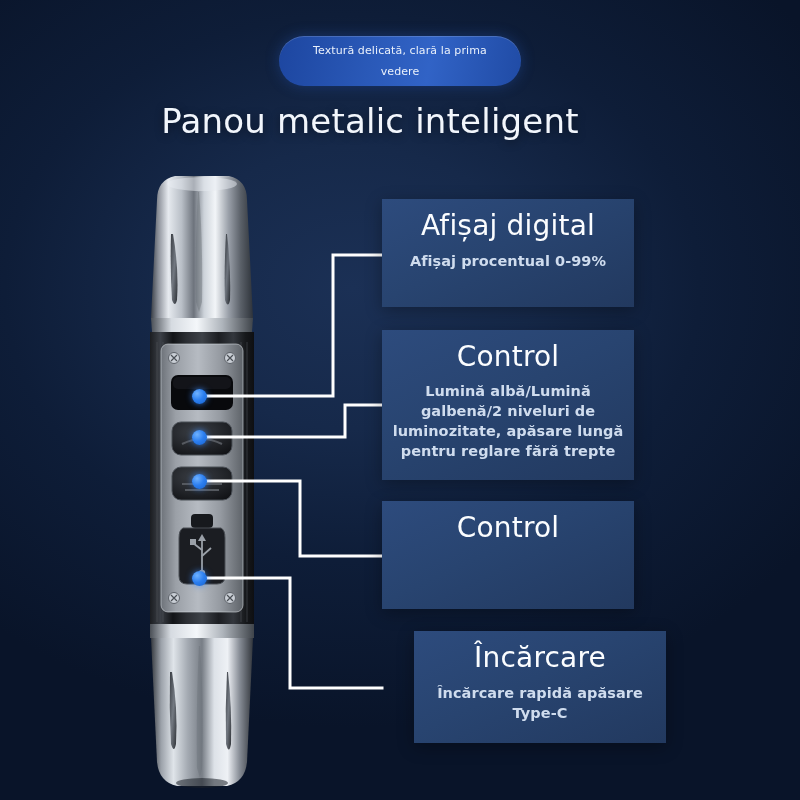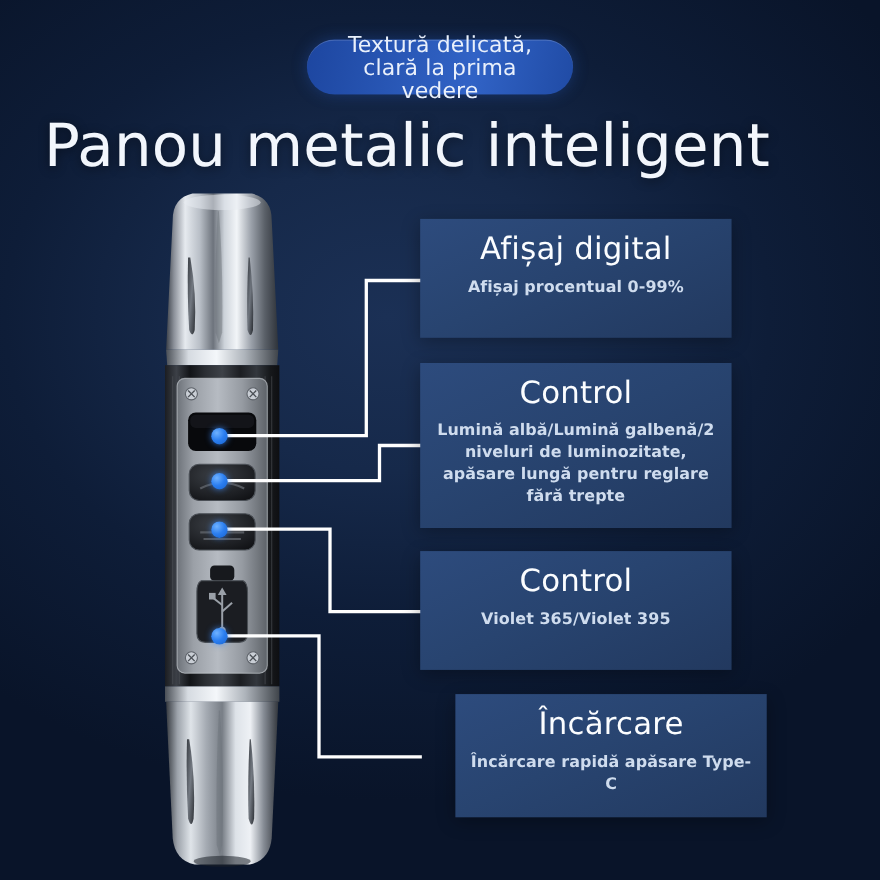--- a/index.html
+++ b/index.html
@@ -23,42 +23,42 @@
     left: 279px; top: 36px;
     width: 242px; height: 50px;
     border-radius: 25px;
     background: linear-gradient(100deg, #1d46a0 0%, #2a59b8 38%, #3163c6 62%, #204ba5 100%);
     box-shadow: 0 0 14px rgba(40,95,200,0.35), inset 0 1px 0 rgba(255,255,255,0.16);
     display: flex; align-items: center; justify-content: center;
     text-align: center;
   }
   .pill-text {
     color: #e9f0fb;
-    font-size: 20px;
+    font-size: 11px;
     line-height: 21px;
     letter-spacing: .1px;
     padding: 0 16px;
   }
 
   
   .title {
     position: absolute;
     left: 0; top: 101px; width: 740px;
     text-align: center;
     color: #f2f6fc;
-    font-size: 54px;
+    font-size: 34px;
     font-weight: 400;
     letter-spacing: .2px;
     text-shadow: 0 2px 10px rgba(0,0,0,.45);
   }
 
   
   .card {
     position: absolute;
-    left: 382px; width: 283px;
+    left: 382px; width: 252px;
     background: linear-gradient(155deg, #2d4b7d 0%, #284470 45%, #22395f 100%);
     box-shadow: 0 4px 16px rgba(0,0,0,0.30);
     padding: 9px 10px 23px;
     text-align: center;
   }
   .card-title {
     color: #fbfdff;
     font-size: 28px;
     font-weight: 400;
     line-height: 36px;
@@ -260,21 +260,20 @@
     <div class="card-desc">Afișaj procentual 0-99%</div>
   </div>
 
   <div class="card c1">
     <div class="card-title">Control</div>
     <div class="card-desc">Lumină albă/Lumină galbenă/2 niveluri de luminozitate, apăsare lungă pentru reglare fără trepte</div>
   </div>
 
   <div class="card c2">
     <div class="card-title">Control</div>
-    <div class="card-desc">Violet 365/Violet 395</div>
   </div>
 
   <div class="card c3">
     <div class="card-title">Încărcare</div>
     <div class="card-desc">Încărcare rapidă apăsare Type-C</div>
   </div>
 
 </div>
 
 </body></html>

